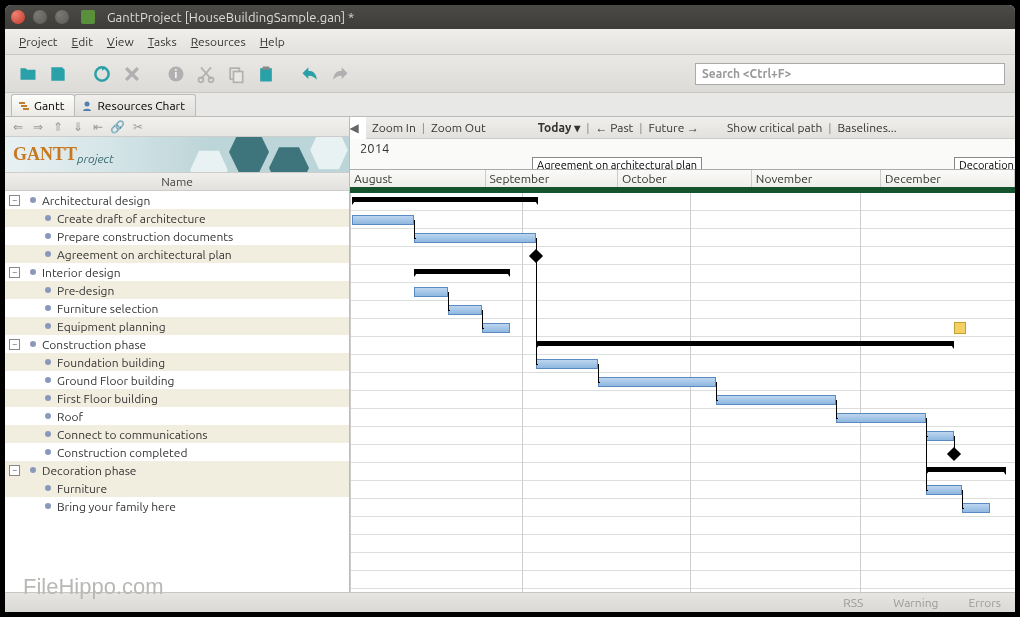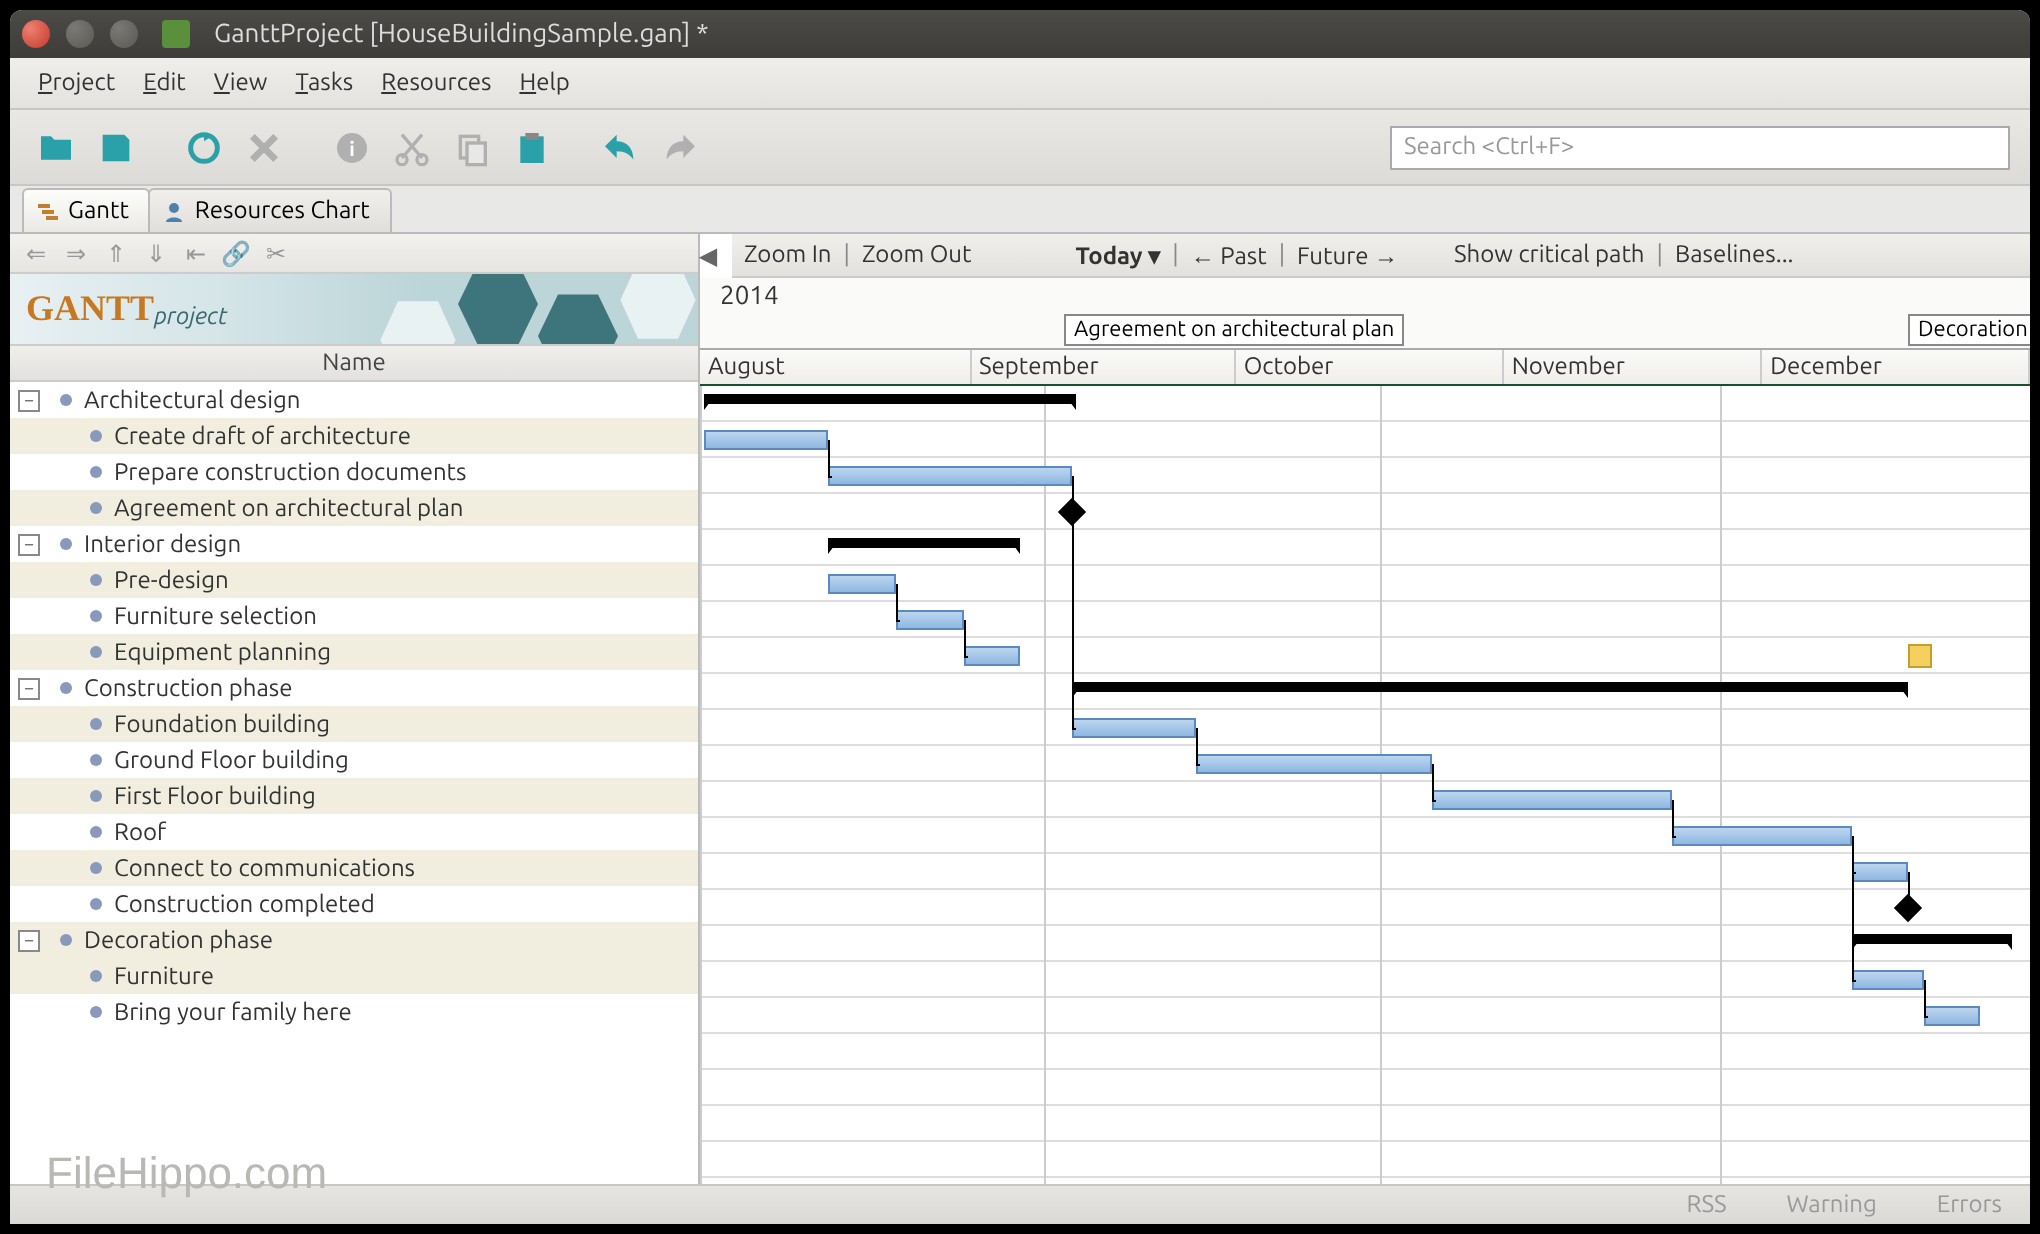--- a/index.html
+++ b/index.html
@@ -11,21 +11,21 @@
 .win-min, .win-max { background: radial-gradient(circle at 30% 30%, #7a7974, #5a5955); }
 .title-icon { width: 14px; height: 14px; background: #5a8f3b; border-radius: 2px; margin-left: 4px; }
 .titlebar-text { margin-left: 4px; font-size: 13px; }
 .menubar { background: linear-gradient(#efeeea, #e3e2de); height: 26px; display: flex; align-items: center; padding: 0 8px; gap: 2px; border-bottom: 1px solid #c8c7c3; }
 .menu-item { padding: 2px 6px; color: #333; cursor: default; }
 .menu-item u { text-decoration: underline; }
 .toolbar { background: linear-gradient(#e9e8e4, #dcdbd7); height: 38px; display: flex; align-items: center; padding: 0 10px; gap: 4px; border-bottom: 1px solid #c8c7c3; }
 .tool-btn { width: 26px; height: 26px; display: flex; align-items: center; justify-content: center; cursor: default; }
 .tool-btn svg { width: 20px; height: 20px; }
 .tool-sep { width: 10px; }
-.search-field { margin-left: auto; width: 310px; height: 22px; background: #fff; border: 1px solid #aaa; padding: 0 6px; display: flex; align-items: center; color: #999; }
+.search-field { margin-left: auto; width: 310px; height: 22px; background: #fff; border: 1px solid #aaa; padding: 0 6px; display: flex; align-items: center; color: #999; font-weight: bold; }
 .tabstrip { height: 24px; display: flex; align-items: flex-end; padding-left: 6px; background: #e8e8e6; border-bottom: 1px solid #bbb; }
 .tab { height: 22px; padding: 0 10px 0 6px; display: flex; align-items: center; gap: 4px; background: linear-gradient(#fdfdfb, #eae9e5); border: 1px solid #bbb; border-bottom: none; border-radius: 3px 3px 0 0; margin-right: -1px; position: relative; }
 .tab-ico { width: 12px; height: 12px; }
 .content { flex: 1; display: flex; min-height: 0; }
 .left-pane { width: 345px; background: #fff; border-right: 1px solid #bbb; display: flex; flex-direction: column; }
 .left-tb { height: 20px; border-bottom: 1px solid #ccc; display: flex; align-items: center; padding: 0 4px; gap: 2px; background: linear-gradient(#f2f1ed,#e6e5e1); }
 .l-tb-btn { width: 18px; height: 16px; display: flex; align-items: center; justify-content: center; color: #999; }
 .logo-box { height: 36px; background: linear-gradient(90deg, #e8f0f2 0%, #d5e5e8 30%, #bcd5d8 60%); display: flex; align-items: center; padding-left: 8px; position: relative; overflow: hidden; border-bottom: 1px solid #ccc; }
 .logo-text { font-family: serif; font-weight: bold; color: #c77820; font-size: 18px; position: relative; z-index: 2; }
 .logo-sub { font-style: italic; color: #3a6a70; font-size: 12px; position: relative; top: 4px; }
@@ -36,21 +36,21 @@
 .task-row { height: 18px; display: flex; align-items: center; padding-left: 4px; white-space: nowrap; }
 .task-row.even { background: #fff; }
 .task-row.odd { background: #f1eee0; }
 .expander { width: 11px; height: 11px; border: 1px solid #888; background: #fff; display: flex; align-items: center; justify-content: center; font-size: 9px; line-height: 1; color: #555; margin-right: 4px; flex-shrink: 0; }
 .exp-spacer { width: 15px; flex-shrink: 0; }
 .bullet { width: 6px; height: 6px; background: #8899bb; border-radius: 3px; margin: 0 6px; flex-shrink: 0; }
 .task-label { color: #333; }
 .right-pane { flex: 1; display: flex; flex-direction: column; background: #fff; min-width: 0; }
 .chart-tb { height: 22px; background: linear-gradient(#f0efeb,#e2e1dd); border-bottom: 1px solid #ccc; display: flex; align-items: center; padding: 0 6px; gap: 6px; color: #333; margin-left: 8px; }
 .chart-tb .sep { color: #888; }
-.chart-header { height: 54px; border-bottom: 1px solid #14532d; position: relative; background: #fafaf8; }
+.chart-header { height: 54px; border-bottom: 6px solid #14532d; position: relative; background: #fafaf8; }
 .year-label { position: absolute; top: 2px; left: 10px; font-size: 13px; color: #333; }
 .month-row { position: absolute; bottom: 0; left: 0; right: 0; height: 18px; display: flex; border-top: 1px solid #aaa; }
 .month-cell { border-right: 1px solid #ccc; padding-left: 4px; display: flex; align-items: center; color: #333; background: linear-gradient(#fafaf8,#efeeea); }
 .milestone-label { position: absolute; top: 18px; height: 16px; border: 1px solid #888; background: #fff; padding: 0 4px; font-size: 11px; display: flex; align-items: center; }
 .chart-body { flex: 1; position: relative; overflow: hidden; }
 .grid-row { position: absolute; left: 0; right: 0; height: 18px; border-bottom: 1px solid #ddd; }
 .grid-vline { position: absolute; top: 0; bottom: 0; width: 1px; background: #ccc; }
 .gantt-bar { position: absolute; height: 10px; background: linear-gradient(#bcd5ef,#8fb8e0); border: 1px solid #5a8ac0; top: 4px; }
 .gantt-summary { position: absolute; height: 5px; background: #000; top: 4px; }
 .gantt-summary::before, .gantt-summary::after { content: ''; position: absolute; top: 0; width: 0; height: 0; border-top: 8px solid #000; }

